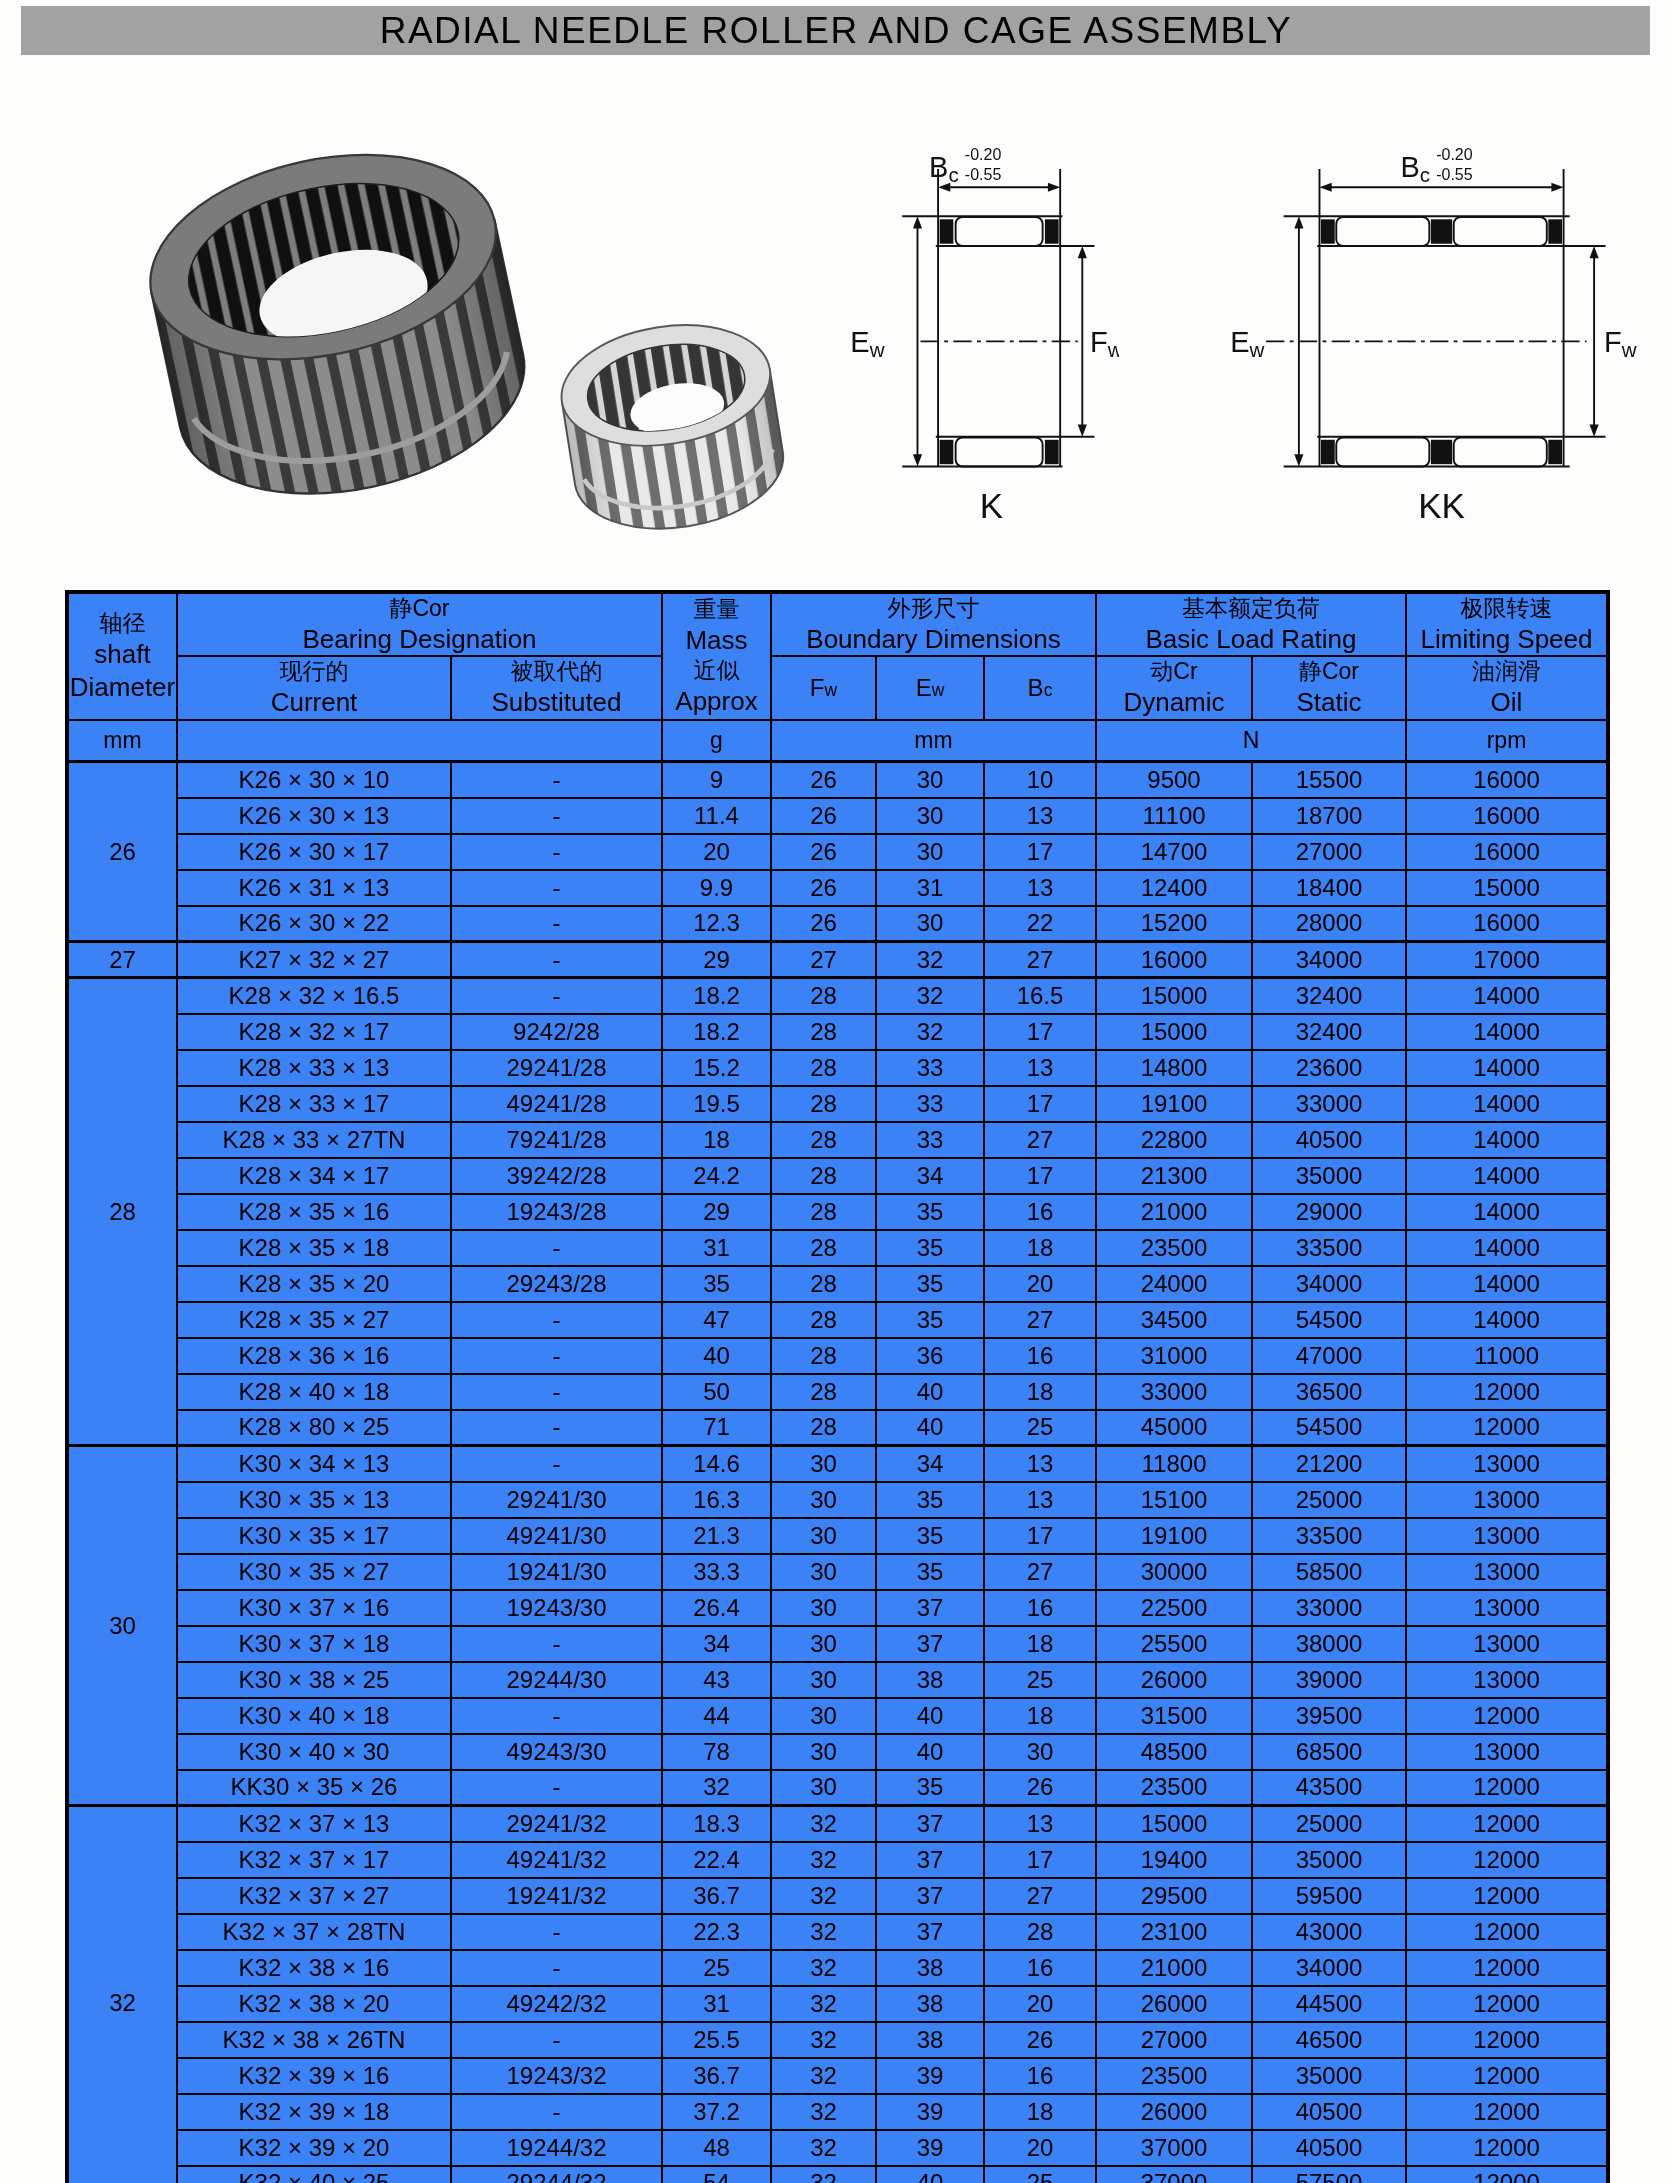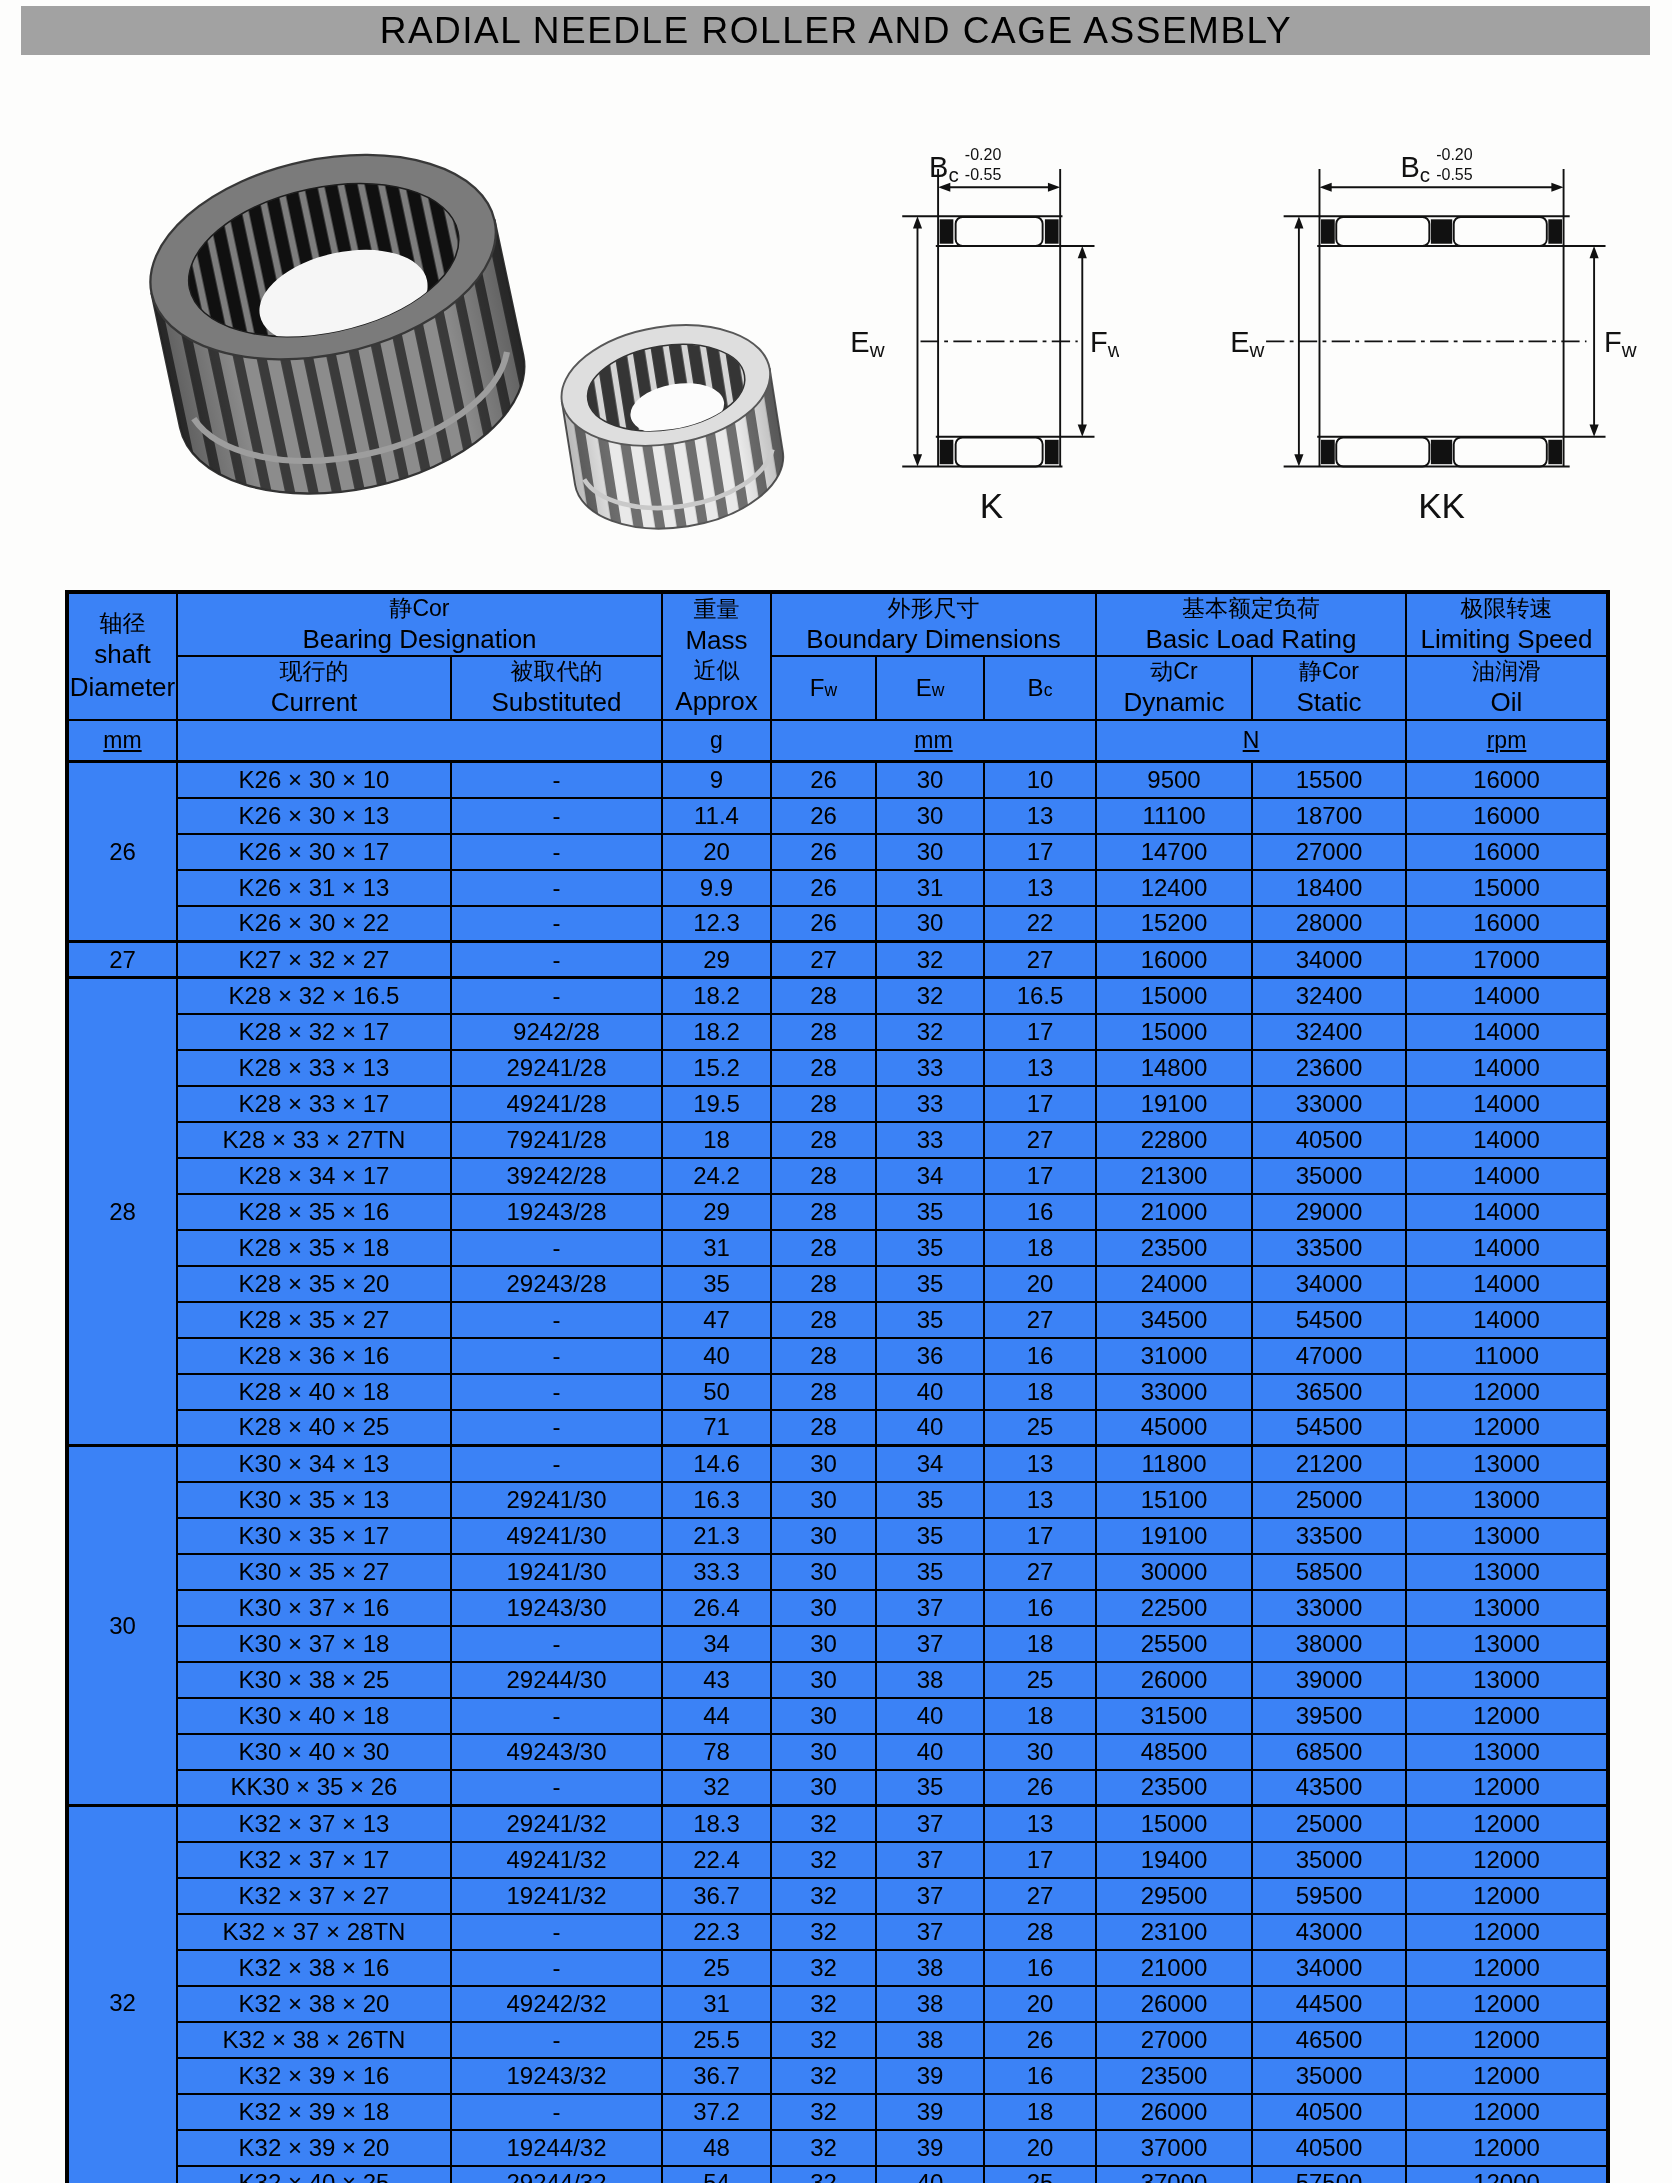--- a/index.html
+++ b/index.html
@@ -27,21 +27,21 @@
     border:2.3px solid #000; text-align:center; vertical-align:middle; padding:0;
     font-weight:400; overflow:hidden; white-space:nowrap;
   }
   table.spec thead tr.row1 { height:63px; }
   table.spec thead tr.row2 { height:57px; }
   table.spec thead tr.rowu { height:42px; }
   table.spec tbody tr { height:36px; }
   table.spec tbody td { font-size:24px; }
   .cn { font-size:23px; line-height:1.25; display:block; }
   .en { font-size:26px; line-height:1.25; display:block; }
-  .unit { font-size:23px;text-decoration:underline; }
+  .unit { font-size:23px; }
   .sub { font-size:17.5px; }
   td.col-dia { font-size:24.4px; }
   td.cell-d { text-align:left; padding-left:20px; }
   tr.group-start td { border-top:3.8px solid #000; }
 </style>
 </head>
 <body>
 
 <div class="page">
 
@@ -461,21 +461,21 @@
           <td>-</td>
           <td>50</td>
           <td>28</td>
           <td>40</td>
           <td>18</td>
           <td>33000</td>
           <td>36500</td>
           <td>12000</td>
         </tr>
         <tr>
-          <td class="cell-d">K28 × 40 × 25</td>
+          <td class="cell-d">K28 × 80 × 25</td>
           <td>-</td>
           <td>71</td>
           <td>28</td>
           <td>40</td>
           <td>25</td>
           <td>45000</td>
           <td>54500</td>
           <td>12000</td>
         </tr>
         <tr class="group-start">

